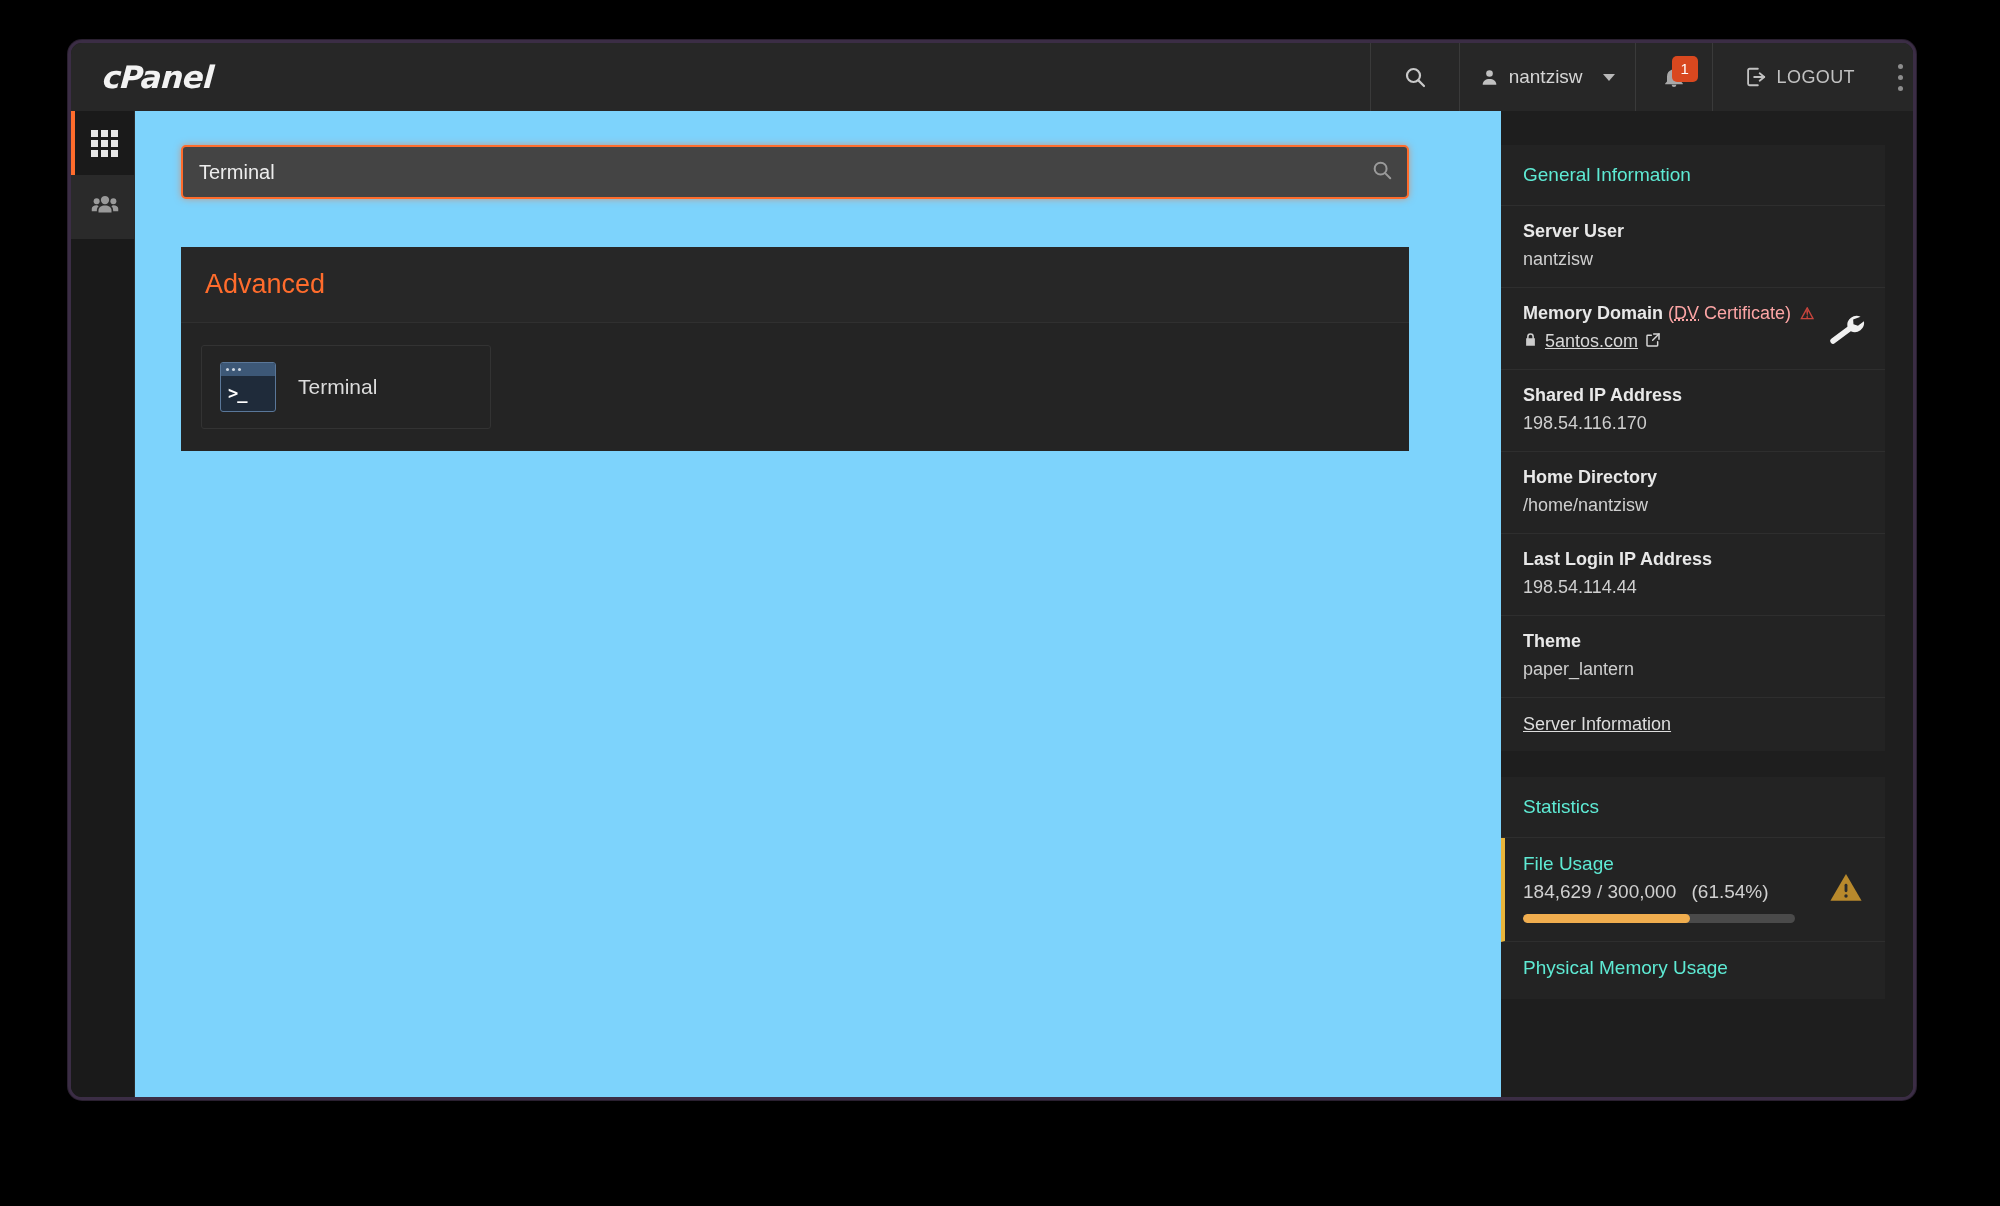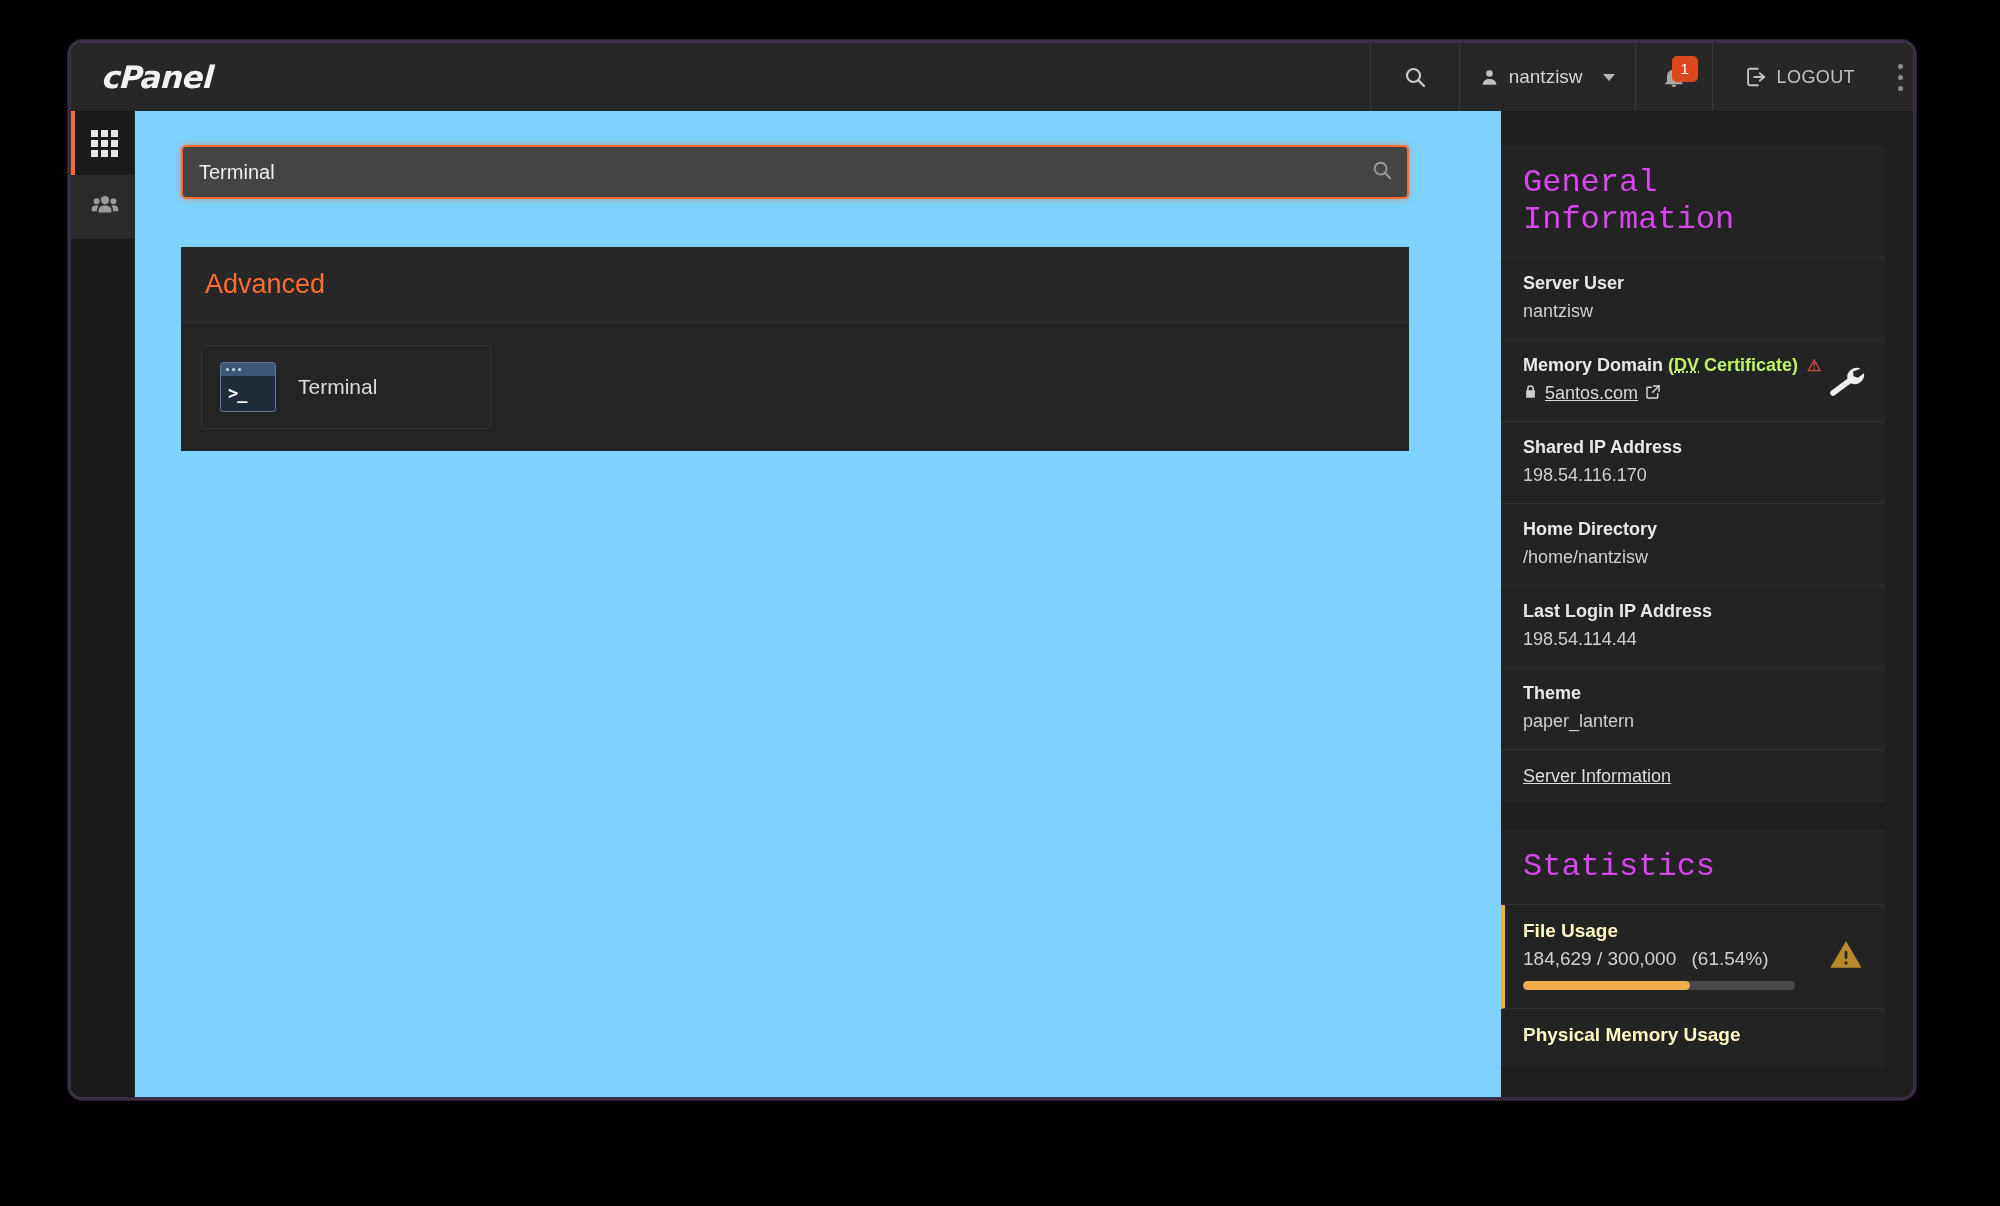--- a/index.html
+++ b/index.html
@@ -207,31 +207,31 @@
     width: 412px;
     flex: none;
     background: #1e1e1e;
     padding: 34px 28px 0 0;
   }
   .panel { background: #232323; margin-bottom: 26px; }
   .panel-head {
     padding: 19px 22px;
     border-bottom: 1px solid #2e2e2e;
   }
-  .panel-head h2 { font-size: 32px; font-weight: normal; color: #d946ef; font-family: Liberation Mono, monospace; }
+  .panel-head h2 { font-size: 19px; font-weight: normal; color: #5eead4; }
 
   .info-row {
     padding: 15px 22px 17px 22px;
     border-bottom: 1px solid #2e2e2e;
     position: relative;
   }
   .info-row:last-child { border-bottom: none; }
   .info-label { font-size: 18px; font-weight: bold; color: #e8e8e8; margin-bottom: 7px; }
   .info-value { font-size: 18px; color: #cfcfcf; }
-  .cert-note { color: #bef264; font-weight: bold; }
+  .cert-note { color: #fca5a5; font-weight: normal; }
   .cert-note u { text-decoration-style: dotted; }
   .warn-tri { color: #c9453d; font-size: 16px; margin-left: 4px; }
   .domain-line { display: flex; align-items: center; gap: 7px; }
   .domain-link {
     color: #d8d8d8;
     font-size: 18px;
     text-decoration: underline;
     cursor: pointer;
   }
   #wrench-btn {
@@ -249,21 +249,21 @@
     cursor: pointer;
   }
 
   
   .stat-row {
     padding: 15px 22px 18px 22px;
     border-bottom: 1px solid #2e2e2e;
     position: relative;
   }
   .stat-row.accent { border-left: 4px solid #e8b53b; padding-left: 18px; }
-  .stat-name { font-size: 19px; color: #fef9c3; margin-bottom: 6px; font-weight: bold; }
+  .stat-name { font-size: 19px; color: #5eead4; margin-bottom: 6px; }
   .stat-value { font-size: 19px; color: #d0d0d0; margin-bottom: 11px; }
   .stat-value .pct { margin-left: 10px; }
   .bar-track {
     height: 9px;
     width: 272px;
     background: #4a4a4a;
     border-radius: 5px;
     overflow: hidden;
   }
   .bar-fill { height: 100%; border-radius: 5px; }

